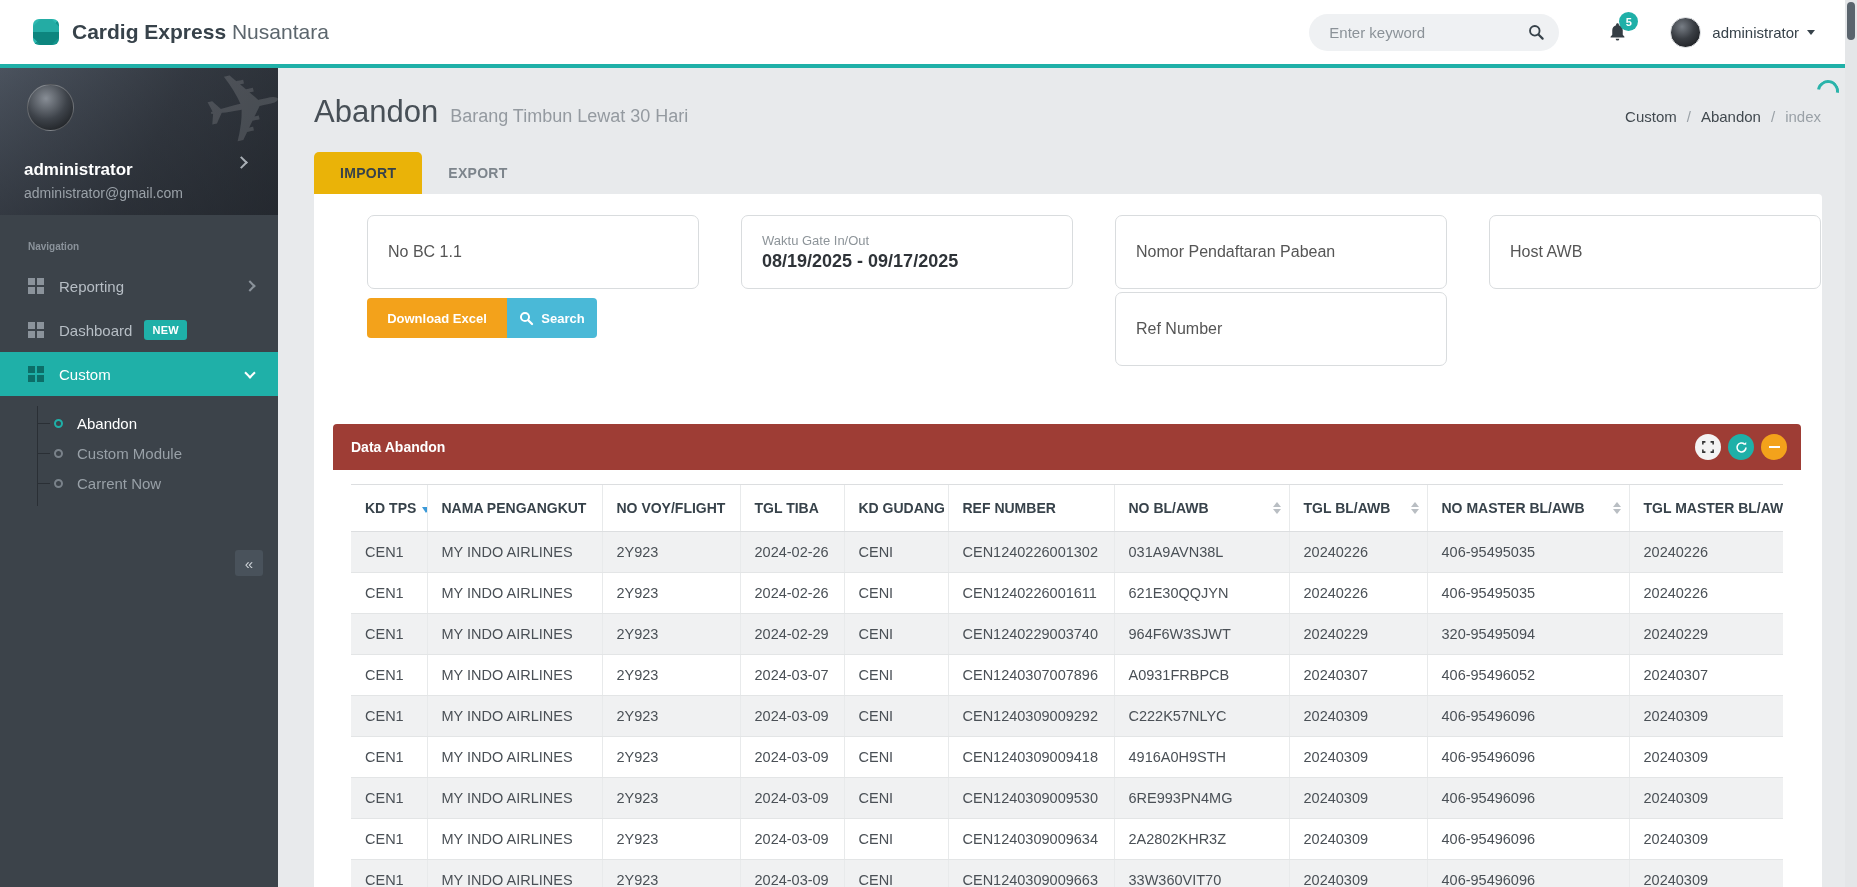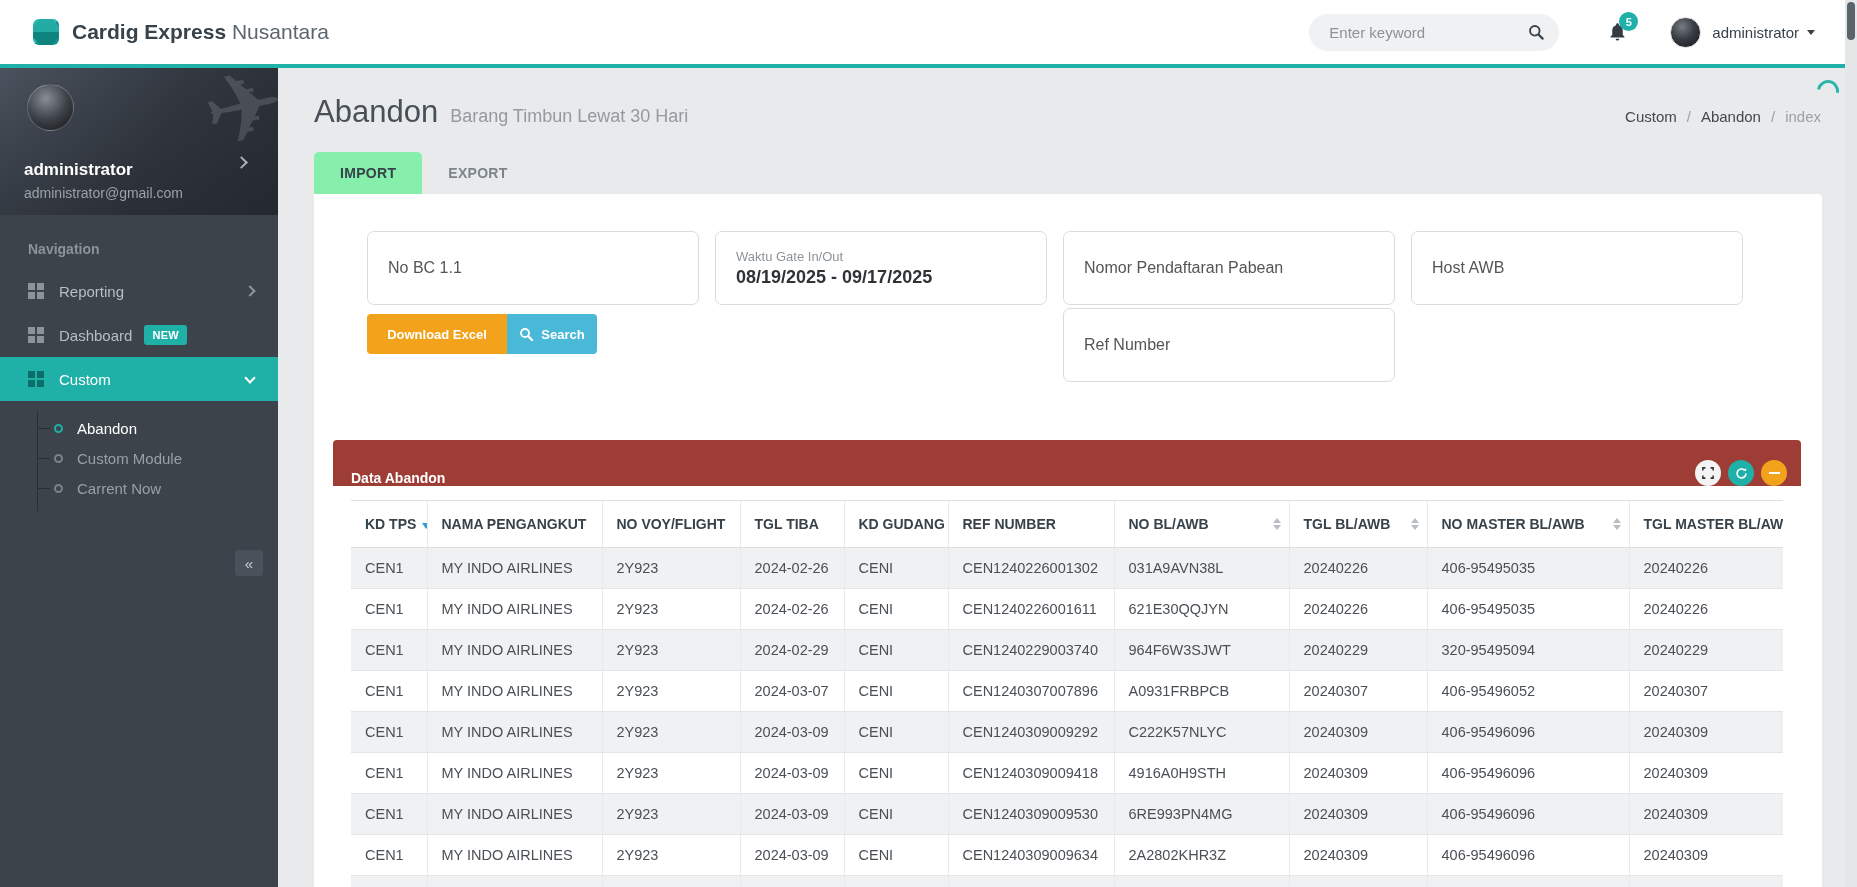--- a/index.html
+++ b/index.html
@@ -43,21 +43,21 @@
                  transform:rotate(-12deg); line-height:1; }
   .profile-avatar { position:absolute; left:27px; top:16px; width:47px; height:47px; border-radius:50%;
              background:radial-gradient(circle at 40% 30%, #888e96 0%, #3e434a 50%, #101214 100%);
              border:1px solid rgba(255,255,255,.25); }
   .profile-chev { position:absolute; right:32px; top:90px; width:9px; height:9px;
              border-right:2px solid #aab0b6; border-bottom:2px solid #aab0b6; transform:rotate(-45deg); }
   .profile-text { position:absolute; left:24px; bottom:14px; }
   .profile-name { color:#fff; font-size:17px; font-weight:700; }
   .profile-email { color:#9aa1a8; font-size:14px; margin-top:5px; }
 
-  .nav-label { color:#8b939b; font-size:14px; font-weight:700; padding:26px 28px 12px; }
+  .nav-label { color:#8b939b; font-size:10px; font-weight:700; padding:26px 28px 12px; }
   .nav-item { position:relative; height:44px; display:flex; align-items:center; padding-left:28px;
               color:#b7bec5; font-size:15px; cursor:pointer; }
   .nav-item.active { background:var(--accent,#1fb0a8); color:#fff; }
   .grid-ico { width:16px; height:16px; display:grid; grid-template-columns:7px 7px; grid-template-rows:7px 7px;
               gap:2px; margin-right:15px; flex:none; }
   .grid-ico b { background:#8b939b; }
   .nav-item.active .grid-ico b { background:#0c6e68; }
   .new-badge { margin-left:12px; background:var(--accent,#1fb0a8); color:#fff; font-size:11px; font-weight:700;
                padding:4px 8px; border-radius:3px; letter-spacing:.3px; }
   .chev-right { position:absolute; right:24px; width:8px; height:8px;
@@ -82,42 +82,42 @@
                  transform:rotate(-35deg); }
   .page-head { display:flex; align-items:baseline; margin:26px 36px 0 36px; }
   .page-title { font-size:31px; font-weight:400; color:#485057; }
   .page-subtitle { font-size:18px; font-weight:300; color:#949aa0; margin-left:12px; }
   .breadcrumb { margin-left:auto; font-size:15px; color:#41494f; display:flex; gap:10px; align-items:center; }
   .breadcrumb .sep { color:#9aa1a7; }
   .breadcrumb .muted { color:#9aa1a7; }
 
   .tabs { display:flex; margin:22px 0 0 36px; }
   .tab { padding:13px 26px; font-size:14px; font-weight:700; letter-spacing:.3px; color:#7d858c; cursor:pointer; }
-  .tab.active { background:#86efac; color:#37424a; border-radius:5px 5px 0 0; }
+  .tab.active { background:#eab308; color:#37424a; border-radius:5px 5px 0 0; }
 
   .panel { background:#fff; margin:0 35px 0 36px; height:760px; border-radius:0 4px 0 0; }
 
-  .filter-area { display:flex; gap:16px; padding:37px 49px 0 53px; }
+  .filter-area { display:flex; gap:42px; padding:21px 49px 0 53px; }
   .fcol { width:332px; flex:none; display:flex; flex-direction:column; gap:3px; }
   .fbox { height:74px; border:1px solid #d9dcde; border-radius:7px; background:#fff; padding:0 20px;
           display:flex; flex-direction:column; justify-content:center; }
   .fbox input { border:none; outline:none; font-size:16px; color:#444; width:100%;
           font-family:"Liberation Sans", sans-serif; background:transparent; }
   .fbox input::placeholder { color:#555; }
   .fbox .flabel { font-size:13px; color:#8d9499; margin-bottom:3px; }
   .fbox .fvalue { font-size:18px; font-weight:700; color:#2e3338; cursor:pointer; }
   .btn-row { display:flex; margin-top:6px; }
   .btn { height:40px; display:flex; align-items:center; justify-content:center; color:#fff;
          font-size:13px; font-weight:700; cursor:pointer; }
   .btn-excel { width:140px; background:var(--orange,#f3a21b); border-radius:4px 0 0 4px; }
   .btn-search { width:90px; background:var(--blue,#4ab9d7); border-radius:0 4px 4px 0; gap:7px; }
 
   .card { margin:58px 21px 0 19px; }
   .card-head { height:46px; background:var(--panel_header,#9e3d35); border-radius:4px 4px 0 0;
-               display:flex; align-items:flex-end; padding:0 14px 0 18px; }
+               display:flex; align-items:center; padding:0 14px 0 18px; }
   .card-title { color:#fff; font-size:14px; font-weight:700; }
   .card-tools { margin-left:auto; display:flex; gap:7px; }
   .tool { width:26px; height:26px; border-radius:50%; display:flex; align-items:center; justify-content:center; cursor:pointer; }
   .tool-expand { background:#f3f3f3; }
   .tool-refresh { background:var(--accent,#1fb0a8); }
   .tool-collapse { background:var(--orange,#f3a21b); }
   .minus-glyph { width:11px; height:2px; background:#fff; display:block; }
 
   .table-wrap { padding:14px 18px 0 18px; overflow:hidden; }
   .tbl-clip { width:1432px; overflow:hidden; }

